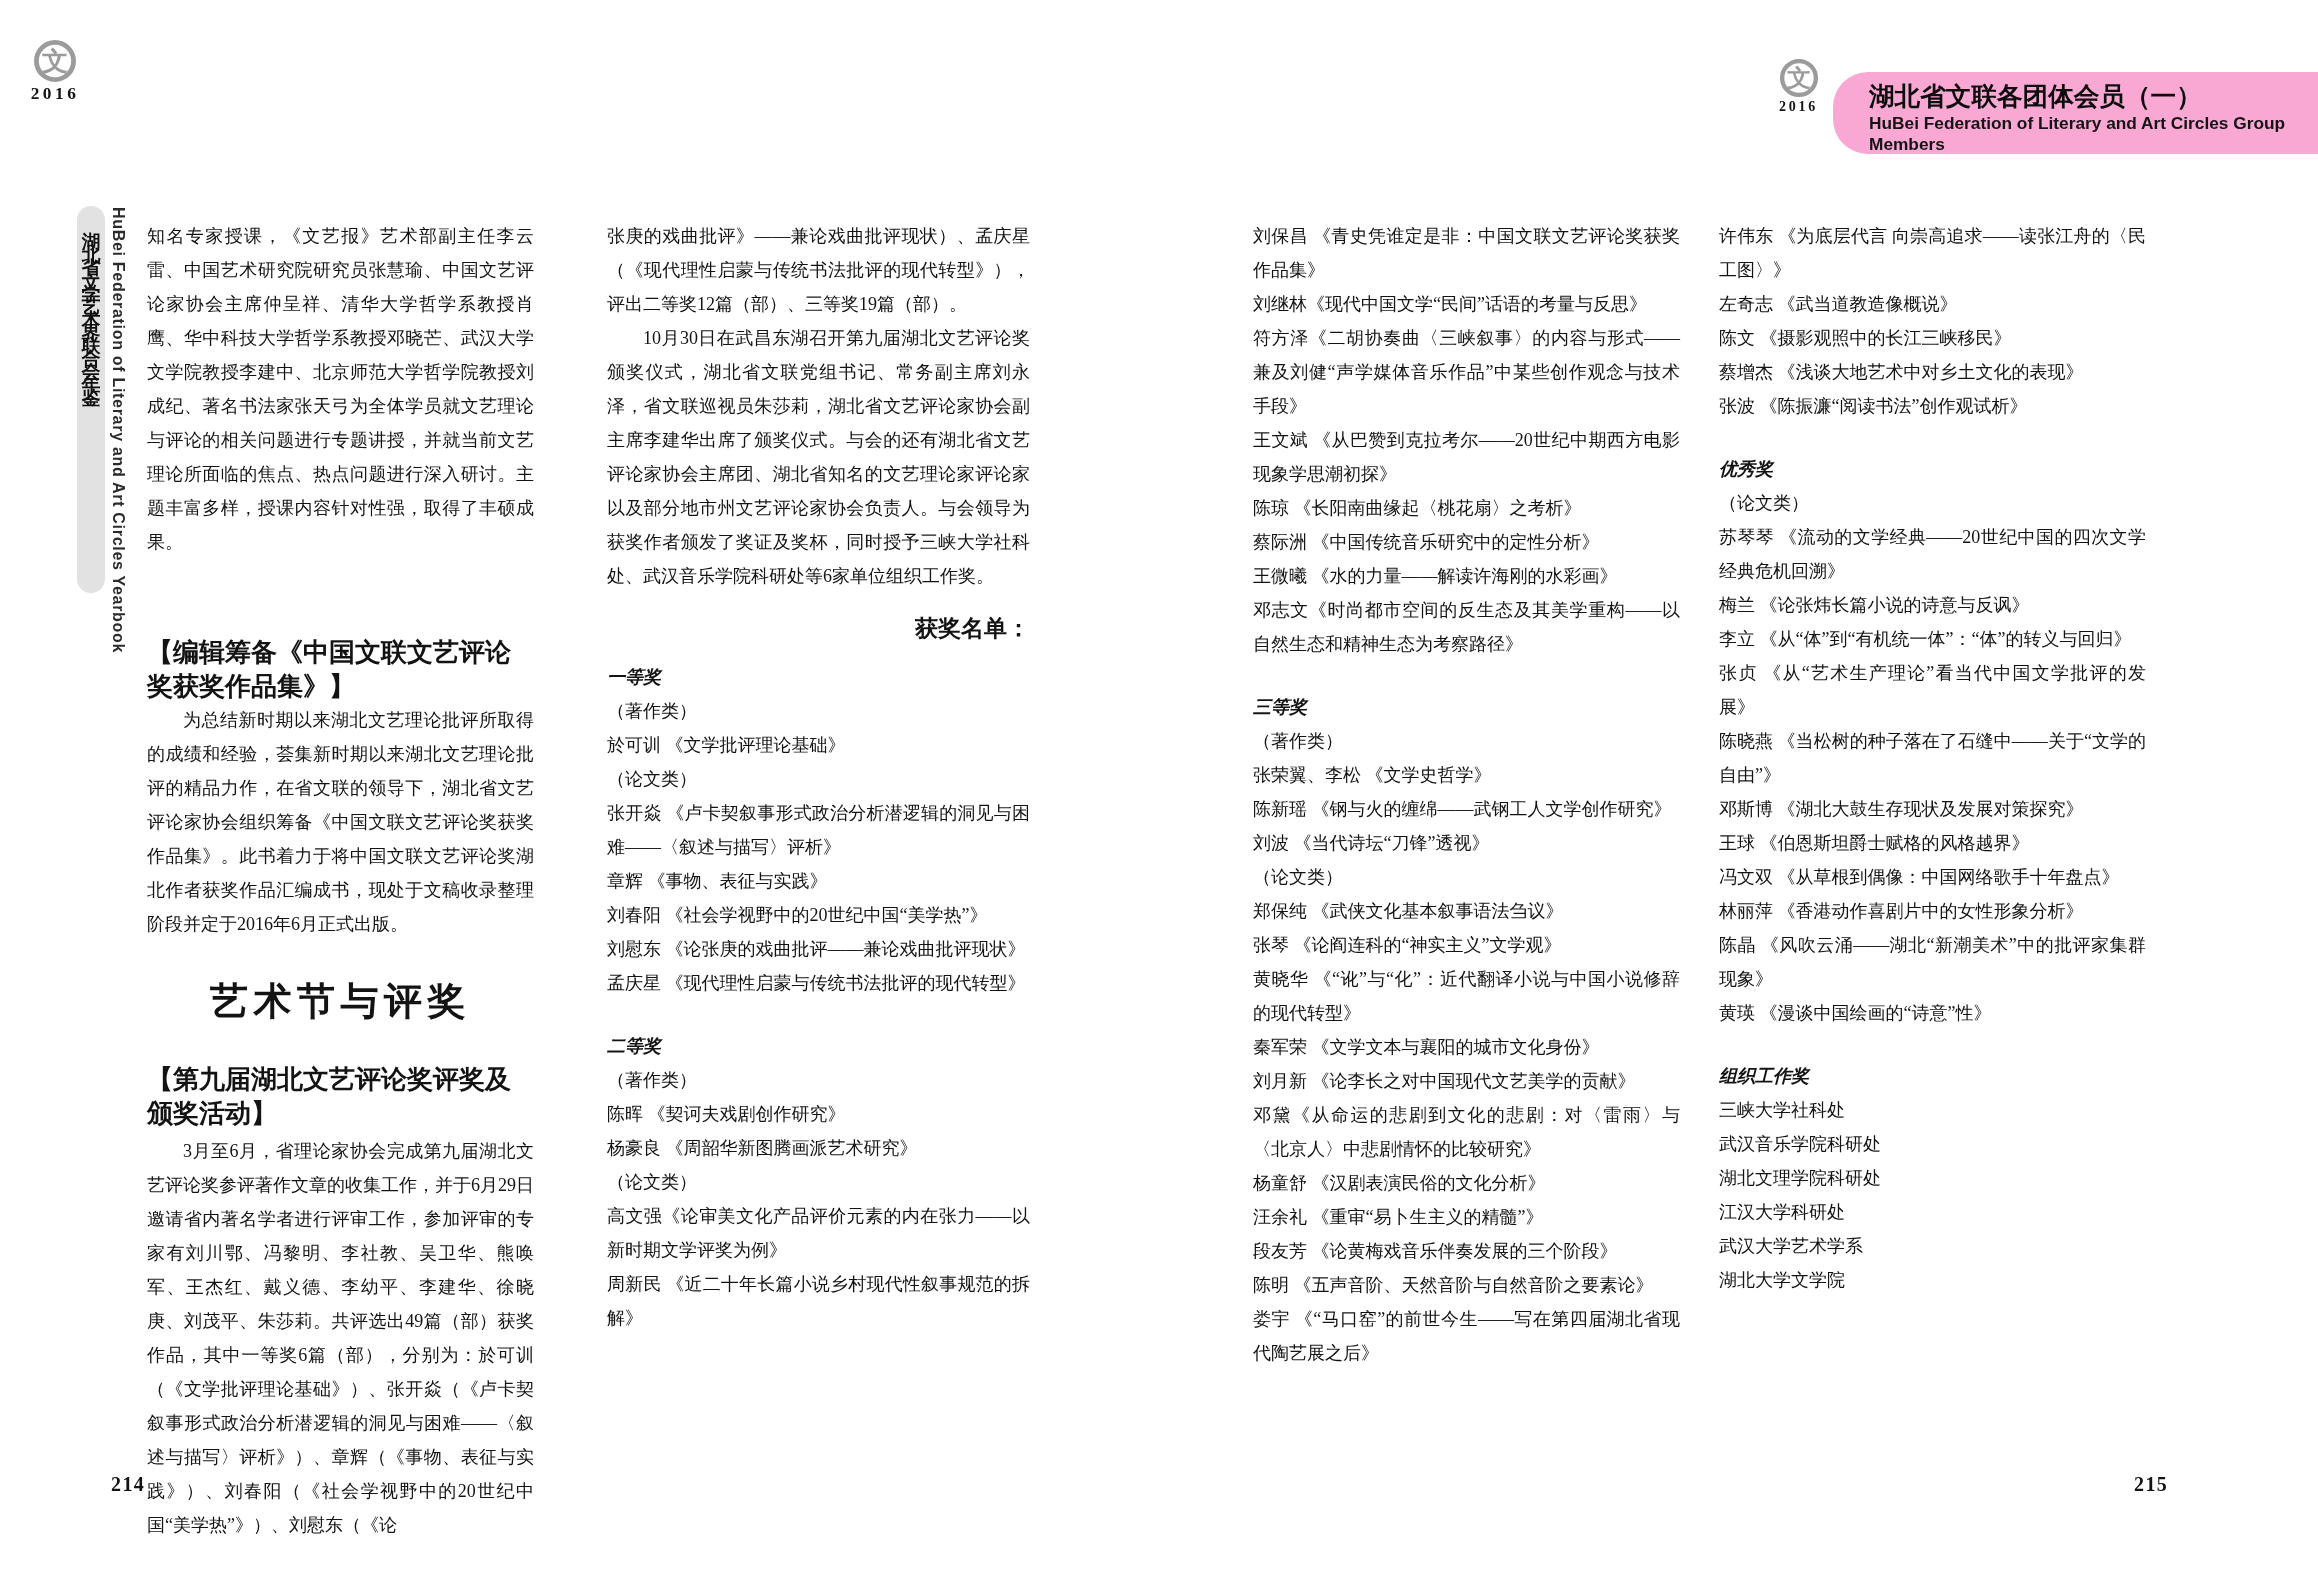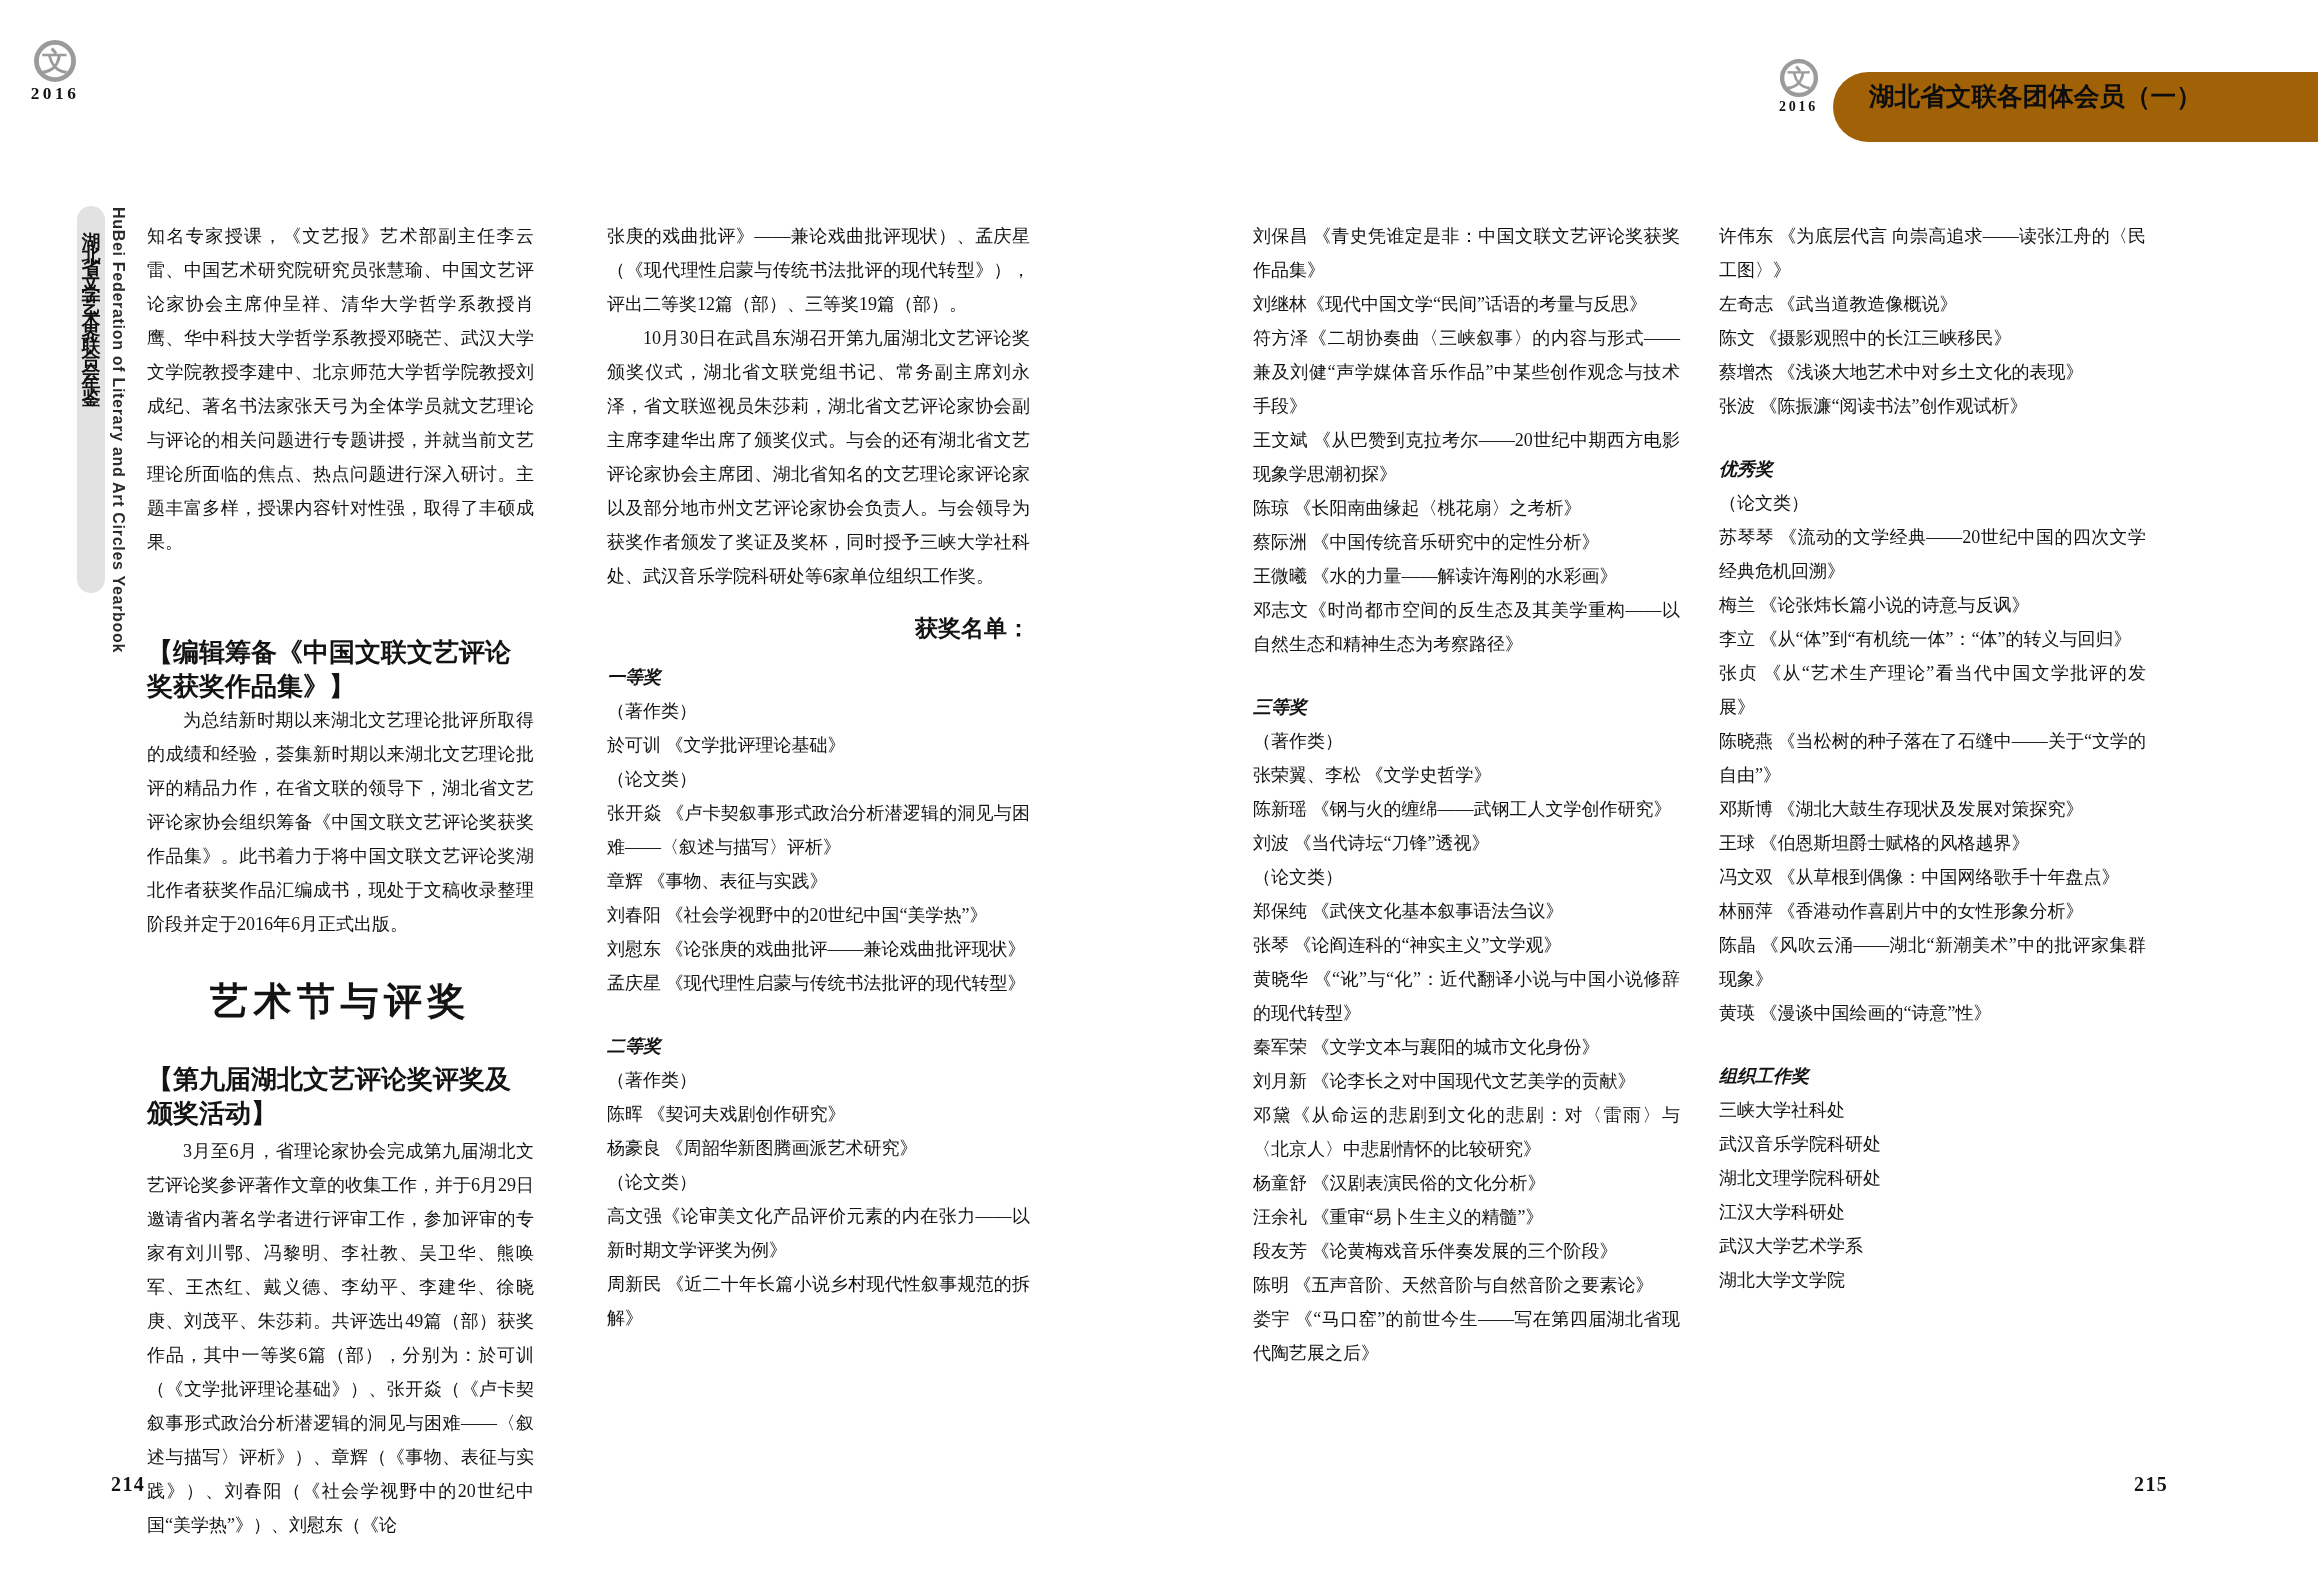--- a/index.html
+++ b/index.html
@@ -29,22 +29,22 @@
   .side-english {
     position:absolute; left:109px; top:207px; height:484px;
     writing-mode:vertical-rl;
     font-family:"Liberation Sans","DejaVu Sans",sans-serif;
     font-weight:bold; font-size:16px; color:#2b2b2b; letter-spacing:0.7px;
   }
   
   .logo-right { left:1771px; top:58px; width:55px; }
   .logo-year-sm { font-weight:bold; font-size:14px; letter-spacing:2.8px; margin-top:1.4px; }
   .header-banner {
-    position:absolute; left:1833px; top:72px; width:486px; height:70px;
-    background:#a16207; border-radius:35px 0 0 35px;
+    position:absolute; left:1833px; top:72px; width:486px; height:82px;
+    background:#f9a8d4; border-radius:35px 0 0 35px;
     box-sizing:border-box; padding:10.4px 0 0 36px;
   }
   .banner-title-cn {
     font-family:"Liberation Sans","DejaVu Sans",sans-serif;
     font-weight:bold; font-size:25.6px; line-height:28px; color:#0d0d0d;
   }
   .banner-title-en {
     font-family:"Liberation Sans","DejaVu Sans",sans-serif;
     font-weight:bold; font-size:17.3px; line-height:21px; color:#141414; margin-top:2.8px;
   }
@@ -109,20 +109,21 @@
   <div class="logo-box logo-right">
     <svg class="logo-ring" width="40" height="40" viewBox="0 0 64 64">
       <circle cx="32" cy="32" r="27" fill="none" stroke="#9b9b9b" stroke-width="7"></circle>
       <text x="32" y="45" text-anchor="middle" font-size="38" font-weight="bold" fill="#9b9b9b" font-family="Liberation Serif, DejaVu Serif, serif">文</text>
     </svg>
     <div class="logo-year-sm">2016</div>
   </div>
 
   <div class="header-banner">
     <div class="banner-title-cn">湖北省文联各团体会员（一）</div>
+    <div class="banner-title-en">HuBei Federation of Literary and Art Circles Group Members</div>
   </div>
 
   <div class="col" id="col1">
     <p class="para">知名专家授课，《文艺报》艺术部副主任李云雷、中国艺术研究院研究员张慧瑜、中国文艺评论家协会主席仲呈祥、清华大学哲学系教授肖鹰、华中科技大学哲学系教授邓晓芒、武汉大学文学院教授李建中、北京师范大学哲学院教授刘成纪、著名书法家张天弓为全体学员就文艺理论与评论的相关问题进行专题讲授，并就当前文艺理论所面临的焦点、热点问题进行深入研讨。主题丰富多样，授课内容针对性强，取得了丰硕成果。</p>
     <div class="h-section">【编辑筹备《中国文联文艺评论奖获奖作品集》】</div>
     <p class="para indent">为总结新时期以来湖北文艺理论批评所取得的成绩和经验，荟集新时期以来湖北文艺理论批评的精品力作，在省文联的领导下，湖北省文艺评论家协会组织筹备《中国文联文艺评论奖获奖作品集》。此书着力于将中国文联文艺评论奖湖北作者获奖作品汇编成书，现处于文稿收录整理阶段并定于2016年6月正式出版。</p>
     <div class="big-heading">艺术节与评奖</div>
     <div class="h-section tight">【第九届湖北文艺评论奖评奖及颁奖活动】</div>
     <p class="para indent">3月至6月，省理论家协会完成第九届湖北文艺评论奖参评著作文章的收集工作，并于6月29日邀请省内著名学者进行评审工作，参加评审的专家有刘川鄂、冯黎明、李社教、吴卫华、熊唤军、王杰红、戴义德、李幼平、李建华、徐晓庚、刘茂平、朱莎莉。共评选出49篇（部）获奖作品，其中一等奖6篇（部），分别为：於可训（《文学批评理论基础》）、张开焱（《卢卡契叙事形式政治分析潜逻辑的洞见与困难——〈叙述与描写〉评析》）、章辉（《事物、表征与实践》）、刘春阳（《社会学视野中的20世纪中国“美学热”》）、刘慰东（《论</p>
   </div>

